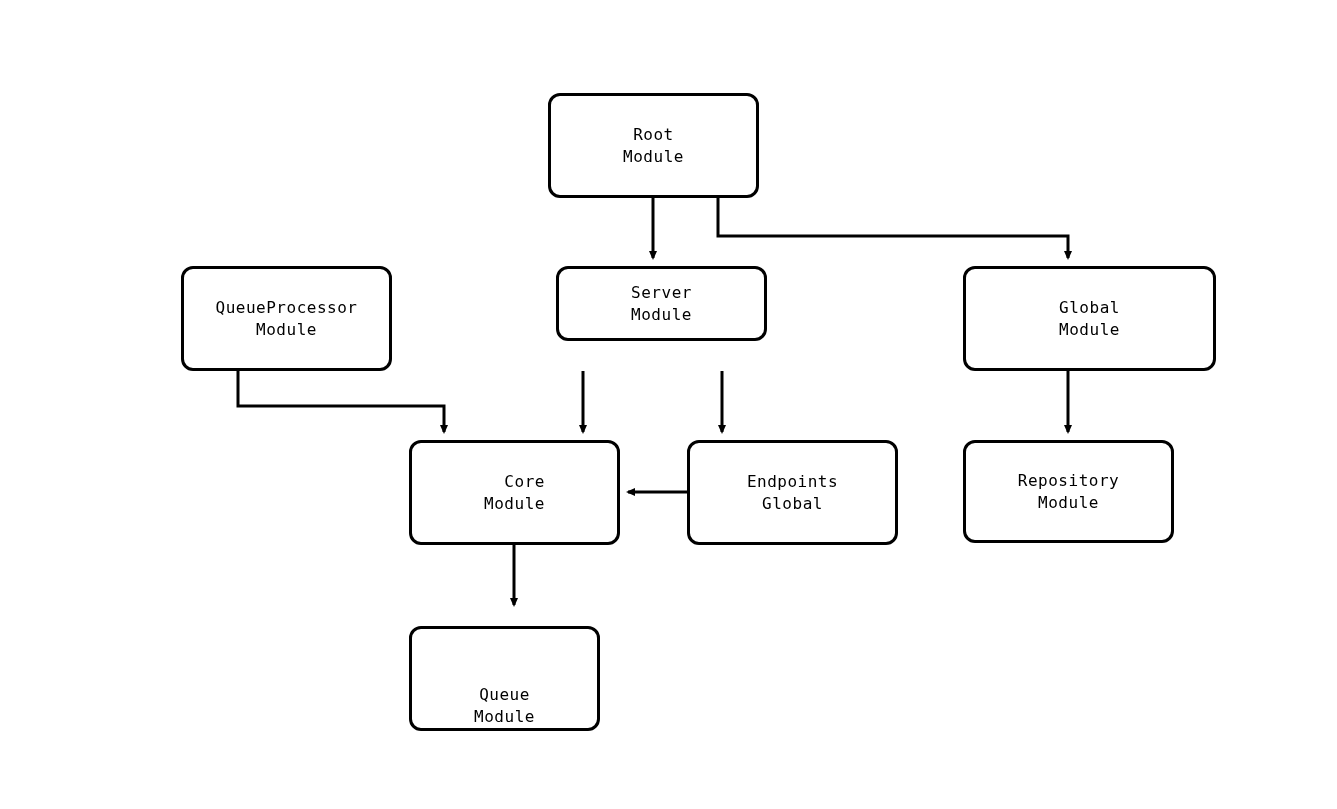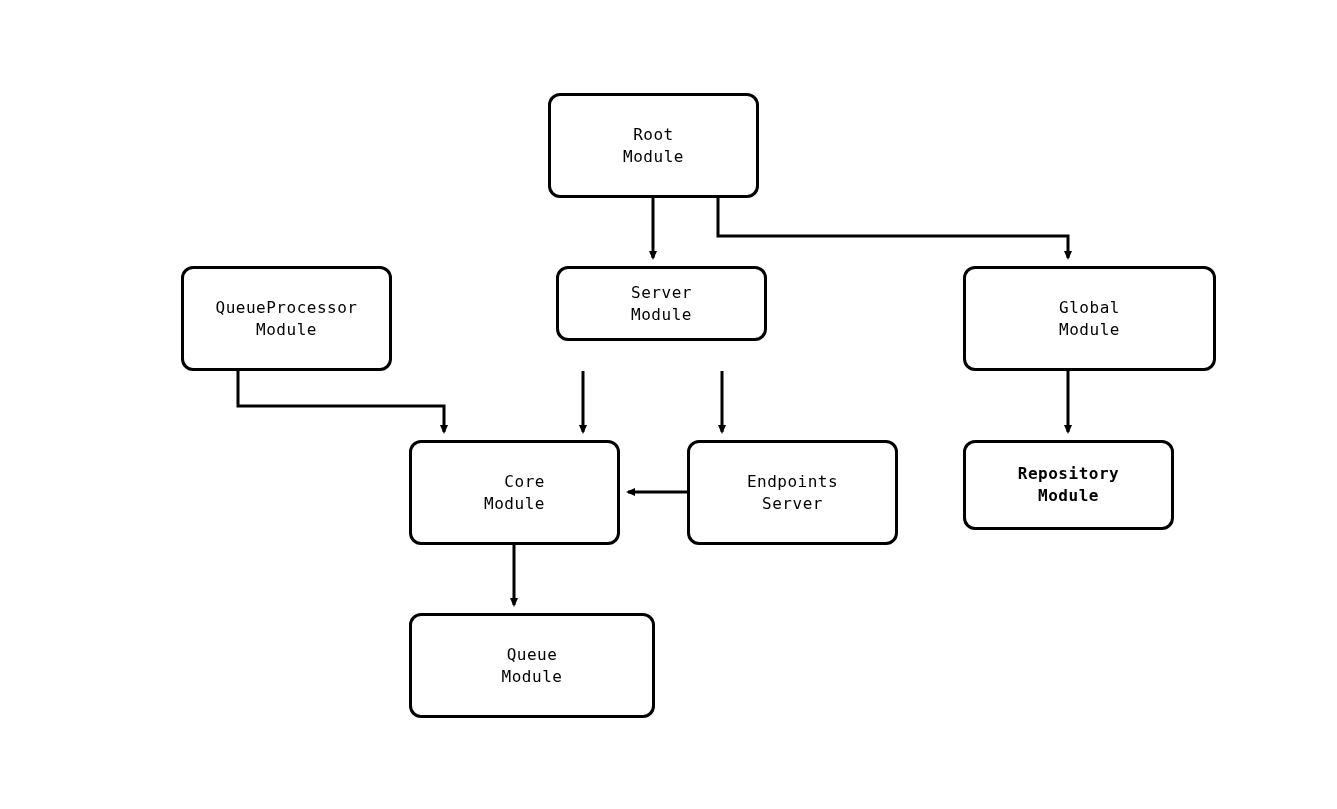--- a/index.html
+++ b/index.html
@@ -81,24 +81,24 @@
       <div class="node" style="left: 963px; top: 266px; width: 253px; height: 105px; border-color: rgb(0, 0, 0); align-items: center;">
         <div class="node-label">Global
 Module</div>
       </div>
       <div class="node" style="left: 409px; top: 440px; width: 211px; height: 105px; border-color: rgb(0, 0, 0); text-align: right;">
         <div class="node-label">Core
 Module</div>
       </div>
       <div class="node" style="left: 687px; top: 440px; width: 211px; height: 105px; border-color: rgb(0, 0, 0);">
         <div class="node-label">Endpoints
-Server</div>
+Global</div>
       </div>
-      <div class="node" style="left: 963px; top: 440px; width: 211px; height: 90px; border-color: rgb(0, 0, 0); font-weight: bold;">
+      <div class="node" style="left: 963px; top: 440px; width: 211px; height: 103px; border-color: rgb(0, 0, 0);">
         <div class="node-label">Repository
 Module</div>
       </div>
-      <div class="node" style="left: 409px; top: 613px; width: 246px; height: 105px; border-color: rgb(0, 0, 0);">
+      <div class="node" style="left: 409px; top: 626px; width: 191px; height: 105px; border-color: rgb(0, 0, 0); align-items: flex-end;">
         <div class="node-label">Queue
 Module</div>
       </div>
     </div>
 </div>
 
 </body></html>

